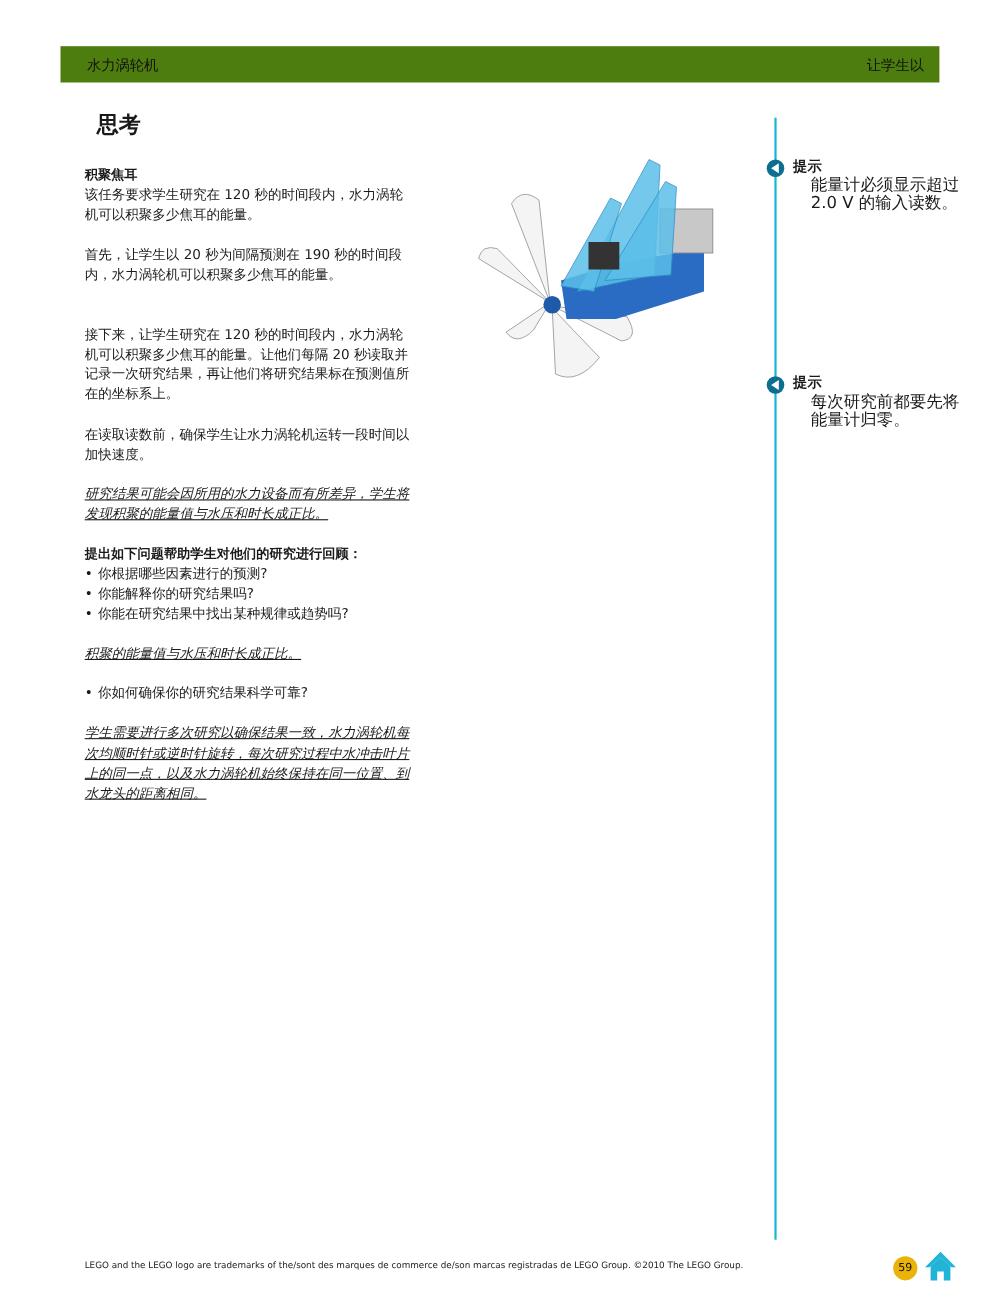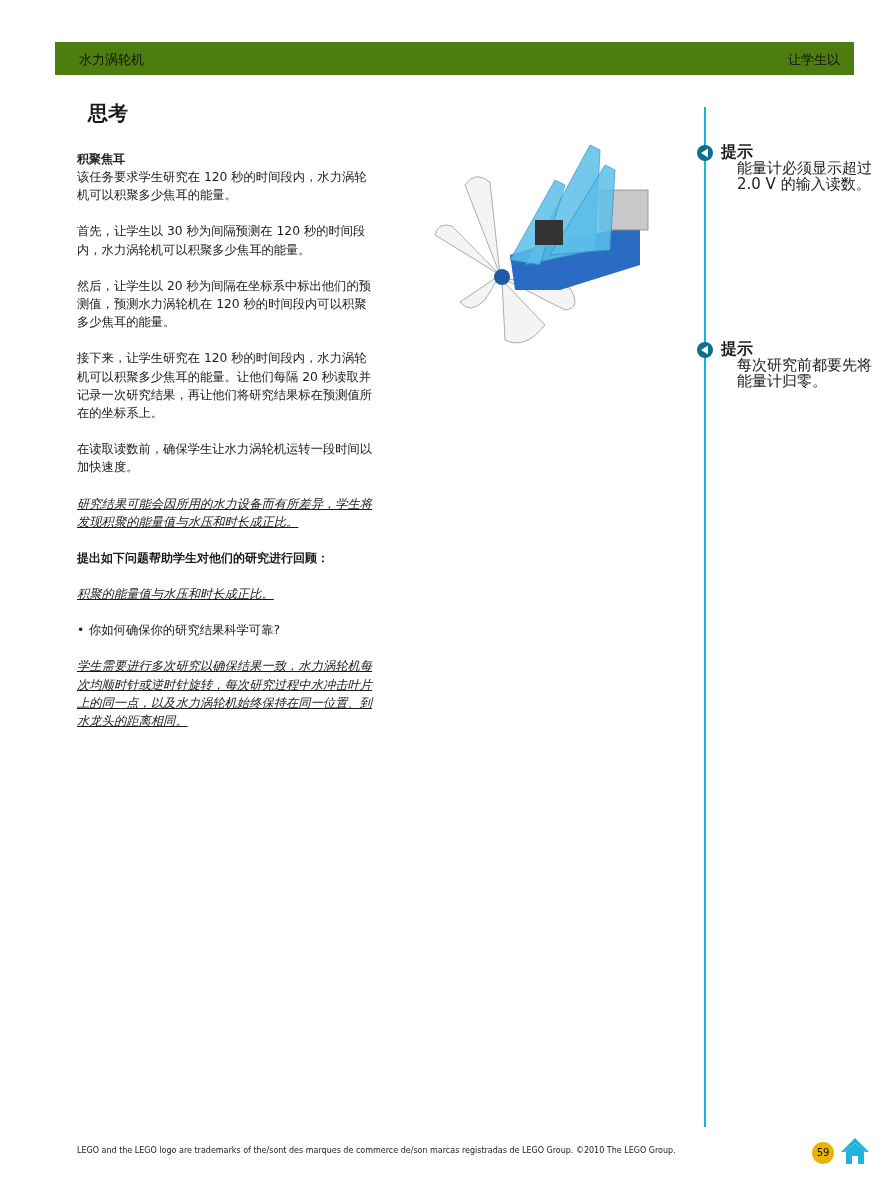--- a/index.html
+++ b/index.html
@@ -19,52 +19,56 @@
   ul { list-style:none; margin:0; padding:0; }
   li { font-size:12.3px; line-height:18.2px; position:relative; padding-left:12px; }
   li::before { content:"•"; position:absolute; left:0; top:0; }
 
   .figure { position:absolute; left:430px; top:140px; width:240px; height:205px; }
 
   .rule { position:absolute; left:704px; top:107px; width:2px; height:1020px; background:#17b6d4; }
   .tip { position:absolute; left:697px; width:170px; }
   .tip .icon { position:absolute; left:0; top:0; width:16px; height:16px; border-radius:50%;
                background:#0d6f8f; }
-  .tip .label { position:absolute; left:24px; top:0; font-size:16px; font-weight:bold; line-height:14px; }
+  .tip .label { position:absolute; left:24px; top:0; font-size:13px; font-weight:bold; line-height:14px; }
   .tip .text { position:absolute; left:40px; top:15px; width:145px; font-size:15px; line-height:16px; }
 
   .footer { position:absolute; left:77px; top:1146px; font-size:8px; color:#222; }
   .pagenum { position:absolute; left:812px; top:1142px; width:22px; height:22px; border-radius:50%;
              background:#eab308; font-size:10px; text-align:center; line-height:22px; color:#111; }
   .home { position:absolute; left:840px; top:1137px; width:30px; height:28px; }
 </style>
 </head>
 <body>
 
 <div class="header">
   <span class="left">水力涡轮机</span>
   <span class="right">让学生以</span>
 </div>
 
 <div class="main">
   <div class="title">思考</div>
   <div class="sub">积聚焦耳</div>
   <p>该任务要求学生研究在 120 秒的时间段内，水力涡轮机可以积聚多少焦耳的能量。</p>
   <div class="gap"></div>
-  <p>首先，让学生以 30 秒为间隔预测在 120 秒的时间段内，水力涡轮机可以积聚多少焦耳的能量。</p>
+  <p>首先，让学生以 20 秒为间隔预测在 190 秒的时间段内，水力涡轮机可以积聚多少焦耳的能量。</p>
   <div class="gap"></div>
-  <p>然后，让学生以 20 秒为间隔在坐标系中标出他们的预测值，预测水力涡轮机在 120 秒的时间段内可以积聚多少焦耳的能量。</p>
   <div class="gap"></div>
   <p>接下来，让学生研究在 120 秒的时间段内，水力涡轮机可以积聚多少焦耳的能量。让他们每隔 20 秒读取并记录一次研究结果，再让他们将研究结果标在预测值所在的坐标系上。</p>
   <div class="gap"></div>
   <p>在读取读数前，确保学生让水力涡轮机运转一段时间以加快速度。</p>
   <div class="gap"></div>
   <p class="it">研究结果可能会因所用的水力设备而有所差异，学生将发现积聚的能量值与水压和时长成正比。</p>
   <div class="gap"></div>
   <div class="sub">提出如下问题帮助学生对他们的研究进行回顾：</div>
+  <ul>
+    <li>你根据哪些因素进行的预测?</li>
+    <li>你能解释你的研究结果吗?</li>
+    <li>你能在研究结果中找出某种规律或趋势吗?</li>
+  </ul>
   <div class="gap"></div>
   <p class="it">积聚的能量值与水压和时长成正比。</p>
   <div class="gap"></div>
   <ul>
     <li>你如何确保你的研究结果科学可靠?</li>
   </ul>
   <div class="gap"></div>
   <p class="it">学生需要进行多次研究以确保结果一致，水力涡轮机每次均顺时针或逆时针旋转，每次研究过程中水冲击叶片上的同一点，以及水力涡轮机始终保持在同一位置、到水龙头的距离相同。</p>
 </div>
 

